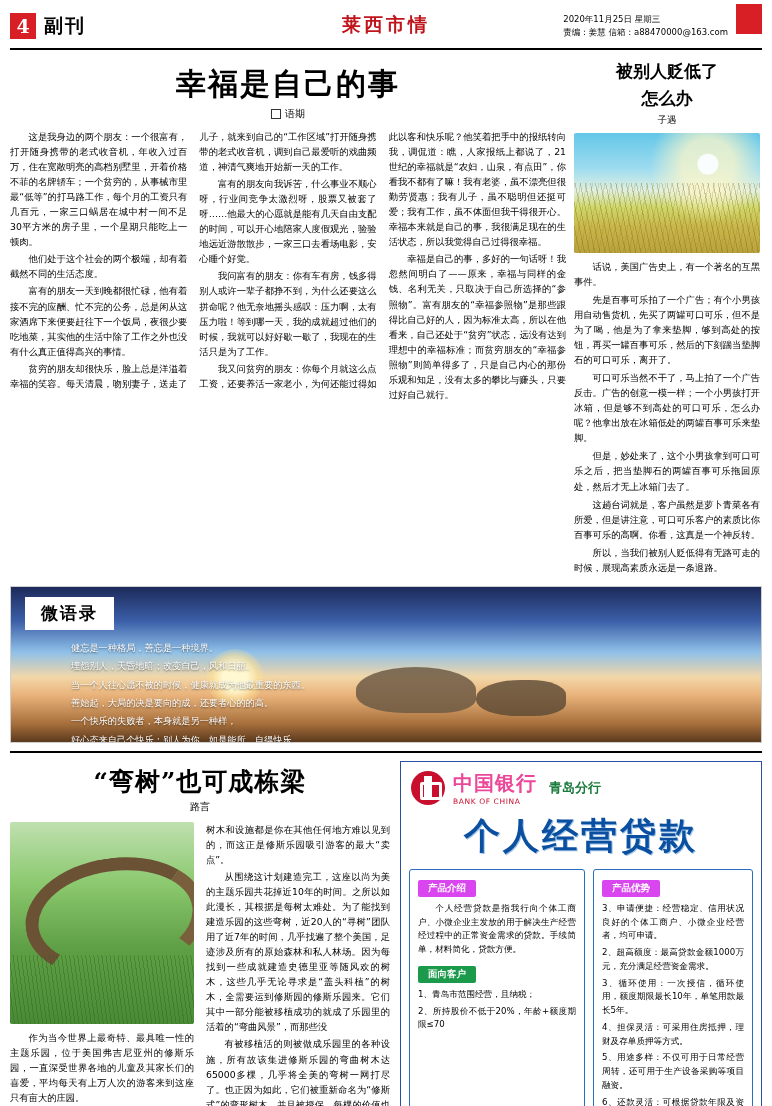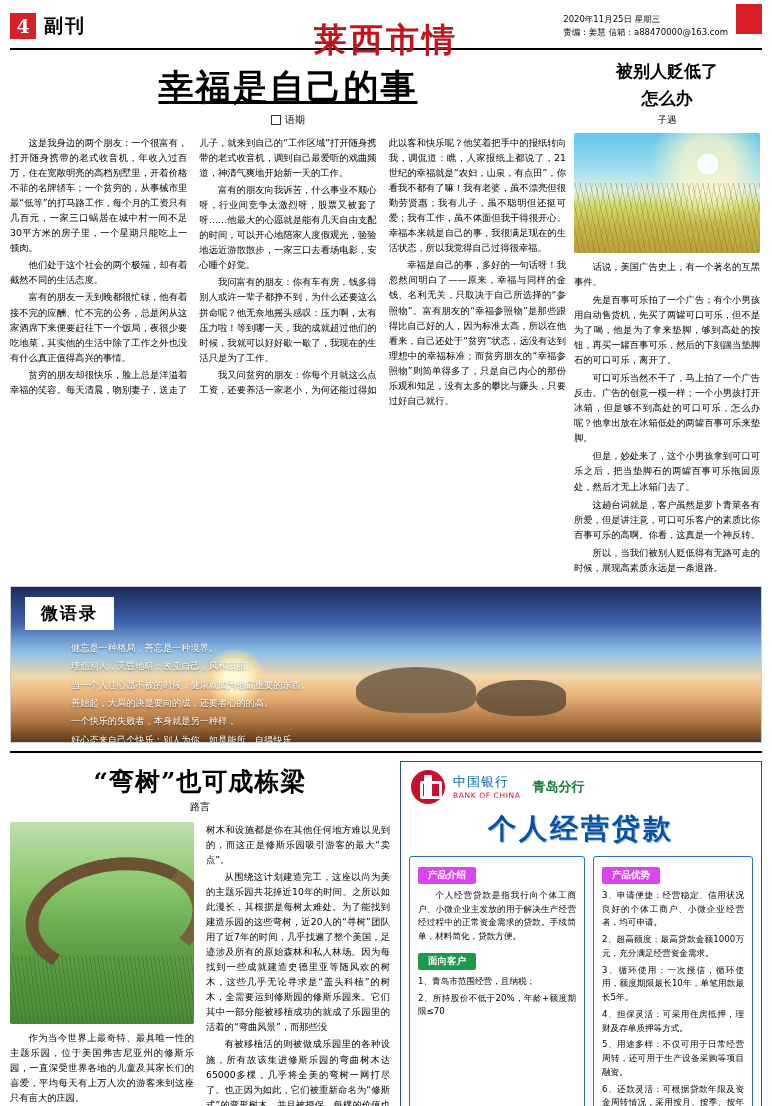--- a/index.html
+++ b/index.html
@@ -3,31 +3,31 @@
 <meta charset="utf-8">
 <style>
   html,body{margin:0;padding:0;background:#fff;}
   body{width:772px;height:1106px;font-family:"DejaVu Sans","Liberation Sans",sans-serif;color:#000;position:relative;overflow:hidden;}
   .page{width:772px;height:1106px;position:relative;box-sizing:border-box;padding:0 10px;}
 
   
   .masthead{display:flex;align-items:center;height:40px;padding-top:6px;position:relative;}
   .pagenum{width:26px;height:26px;background:#d81f26;color:#fff;font-size:19px;font-weight:bold;display:flex;align-items:center;justify-content:center;font-family:"DejaVu Serif","Liberation Serif",serif;}
   .section-name{font-size:19px;font-weight:bold;margin-left:8px;letter-spacing:2px;font-family:Liberation Sans, sans-serif;}
-  .paper-title{position:absolute;left:50%;transform:translateX(-50%);top:18px;font-size:33px;font-weight:bold;color:#c0151d;letter-spacing:3px;font-family:"DejaVu Serif","Liberation Serif",serif;}
+  .paper-title{position:absolute;left:50%;transform:translateX(-50%);top:12px;font-size:19px;font-weight:bold;color:#c0151d;letter-spacing:3px;font-family:"DejaVu Serif","Liberation Serif",serif;}
   .masthead-right{margin-left:auto;text-align:left;font-size:8.5px;line-height:1.5;padding-right:34px;}
   .redblock{position:absolute;right:0;top:4px;width:26px;height:30px;background:#d81f26;}
   .rule-thick{border-top:2px solid #000;margin-top:2px;}
 
   
   .top-area{display:flex;gap:8px;margin-top:6px;}
   .col-main{width:556px;}
   .col-right{width:186px;}
 
-  .headline{text-align:center;font-size:35px;font-weight:bold;letter-spacing:2px;font-family:"DejaVu Serif","Liberation Serif",serif;margin:8px 0 2px;text-decoration:underline;}
+  .headline{text-align:center;font-size:30px;font-weight:bold;letter-spacing:2px;font-family:"DejaVu Serif","Liberation Serif",serif;margin:8px 0 2px;}
   .byline{text-align:center;font-size:10px;margin-bottom:8px;}
   .byline .box{display:inline-block;width:8px;height:8px;border:1px solid #333;margin-right:4px;vertical-align:middle;}
 
   .cols3{column-count:3;column-gap:12px;column-rule:0;font-size:9.3px;line-height:1.62;text-align:justify;}
   .cols3 p{margin:0 0 2px;text-indent:2em;}
 
   .r-headline{text-align:center;font-size:17px;font-weight:bold;line-height:1.35;font-family:"DejaVu Serif","Liberation Serif",serif;margin-top:4px;}
   .r-byline{text-align:center;font-size:9.5px;margin:4px 0 6px;}
   .photo-wheat{height:120px;border-radius:2px;background:
       radial-gradient(circle at 72% 26%, rgba(255,255,255,.95) 0 6%, rgba(255,247,200,.75) 7% 16%, rgba(255,255,255,0) 36%),
@@ -66,24 +66,24 @@
      border-bottom-color:transparent;border-right-color:#7a5f3c;transform:rotate(-8deg);}
   .tree-photo::after{content:"";position:absolute;left:0;bottom:0;width:100%;height:34%;
      background:repeating-linear-gradient(82deg,rgba(40,90,25,.35) 0 1px,rgba(255,255,255,0) 1px 4px);}
 
   
   .ad{border:1px solid #2a4fa0;background:#fff;position:relative;overflow:hidden;height:482px;}
   .ad-head{display:flex;align-items:center;gap:8px;padding:8px 10px 4px;}
   .boc-logo{width:34px;height:34px;border-radius:50%;background:#c8102e;position:relative;flex:none;}
   .boc-logo::before{content:"";position:absolute;left:50%;top:5px;transform:translateX(-50%);width:8px;height:24px;background:#fff;}
   .boc-logo::after{content:"";position:absolute;left:9px;top:11px;width:16px;height:12px;border:3px solid #fff;border-radius:2px;}
-  .boc-cn{font-size:13px;font-weight:normal;color:#0369a1;font-family:"DejaVu Serif","Liberation Serif",serif;letter-spacing:1px;}
+  .boc-cn{font-size:20px;font-weight:bold;color:#ec4899;font-family:"DejaVu Serif","Liberation Serif",serif;letter-spacing:1px;}
   .boc-en{font-size:7.5px;color:#c8102e;letter-spacing:.6px;}
   .boc-branch{font-size:13px;color:#1a7a3c;font-weight:bold;margin-left:4px;}
-  .ad-title{text-align:center;font-size:28px;font-weight:bold;color:#0b4fa0;letter-spacing:3px;font-family:"DejaVu Serif","Liberation Serif",serif;margin:2px 0 8px;
+  .ad-title{text-align:center;font-size:36px;font-weight:bold;color:#0b4fa0;letter-spacing:3px;font-family:"DejaVu Serif","Liberation Serif",serif;margin:2px 0 8px;
     text-shadow:1px 1px 0 #9cc3e8;}
   .ad-cols{display:flex;gap:8px;padding:0 8px;}
   .ad-box{border:1px solid #2a6fbf;border-radius:3px;padding:6px 8px 8px;flex:1;position:relative;background:rgba(255,255,255,.9);}
   .ad-tag{display:inline-block;background:#d946ef;color:#fff;font-size:9.5px;font-weight:bold;padding:2px 10px;border-radius:2px;margin-bottom:5px;}
   .ad-tag.green{background:#1a9a4a;}
   .ad-body{font-size:8.6px;line-height:1.6;text-align:justify;}
   .ad-body p{margin:0 0 3px;text-indent:2em;}
   .ad-body .noindent{text-indent:0;}
 </style>
 </head>

